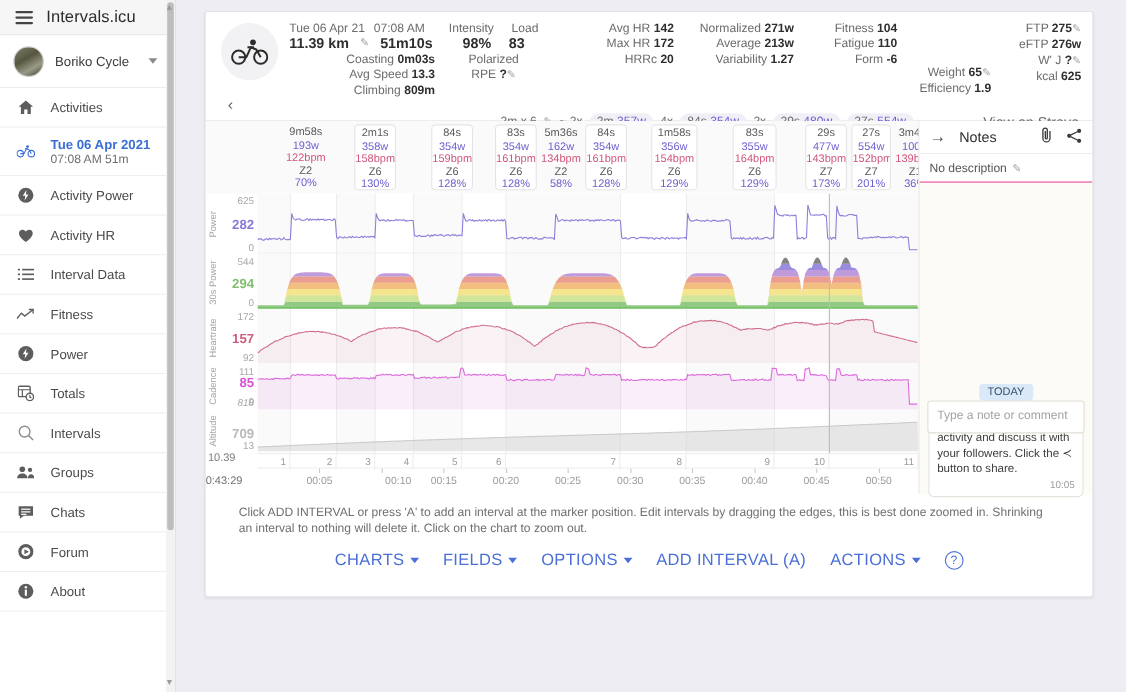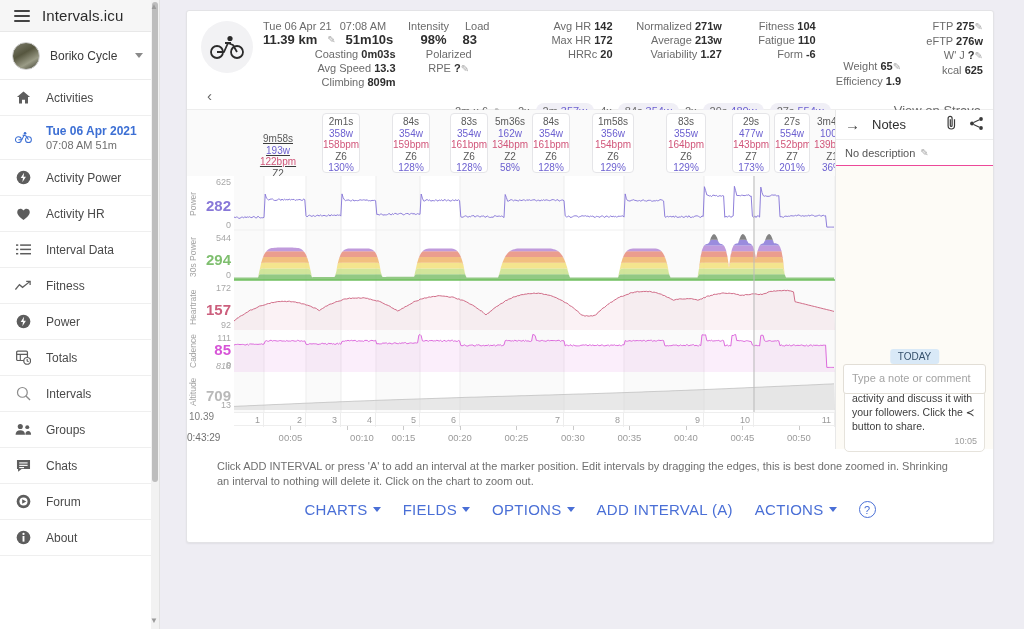--- a/index.html
+++ b/index.html
@@ -125,21 +125,21 @@
   .ivl .p { color:#6b5fd0; }
 
   
   .plot { position:relative; height:236px; background:#fff; }
   .axis-col { position:absolute; left:0; top:0; width:47px; height:236px; }
   .lane-label {
     position:absolute; left:1px; width:11px; text-align:center;
     font-size:8.5px; color:#a3a3a3; writing-mode:vertical-rl; transform:rotate(180deg);
   }
   .tick { position:absolute; right:3px; font-size:9px; color:#a8a8a8; text-align:right; }
-  .tick.mid { font-weight:bold; font-size:15px; }
+  .tick.mid { font-weight:bold; font-size:12px; }
   .plotarea { position:absolute; left:47px; top:0; right:0; height:236px; overflow:hidden; }
 
   
   .xaxis { position:relative; height:38px; background:#fff; }
   .ivl-nums { position:absolute; left:47px; right:0; top:0; height:14px; border-top:1px solid #eee; border-bottom:1px solid #eee; }
   .ivl-num { position:absolute; top:0; font-size:9px; color:#9a9a9a; text-align:right; padding-right:3px; border-right:1px solid #ededed; height:14px; line-height:14px;}
   .xt { position:absolute; top:20px; font-size:9.5px; color:#9a9a9a; transform:translateX(-50%); }
   .xtm { position:absolute; top:14px; width:1px; height:4px; background:#c9c9c9; }
   .lbl-dist { position:absolute; left:2px; top:-1px; font-size:10px; color:#7c7c7c; }
   .lbl-dur { position:absolute; left:0px; top:20px; font-size:10px; color:#6f6f6f; }
@@ -459,21 +459,21 @@
             <span class="pill"><span>29s</span> <span class="w">480w</span></span>
             <span class="pill"><span>27s</span> <span class="w">554w</span></span>
           </div>
         <div class="strava">View on Strava</div>
       </div>
 
       <div class="body-split">
 
         <div class="chart-wrap">
           <div class="ivl-strip" id="ivl-strip" style="position: relative;">
-              <div class="ivl" style="position: absolute; left: 47px; top: 20px; width: 88px; height: 60px; text-decoration: underline;">
+              <div class="ivl" style="position: absolute; left: 47px; top: 2px; width: 88px; height: 60px;">
                 <div class="t">9m58s</div>
                 <div class="w">193w</div>
                 <div class="h">122bpm</div>
                 <div class="z">Z2</div>
                 <div class="p">70%</div>
               </div>
               <div class="ivl boxed" style="position: absolute; left: 135px; top: 3px; width: 38px; height: 60px;">
                 <div class="t">2m1s</div>
                 <div class="w">358w</div>
                 <div class="h">158bpm</div>

